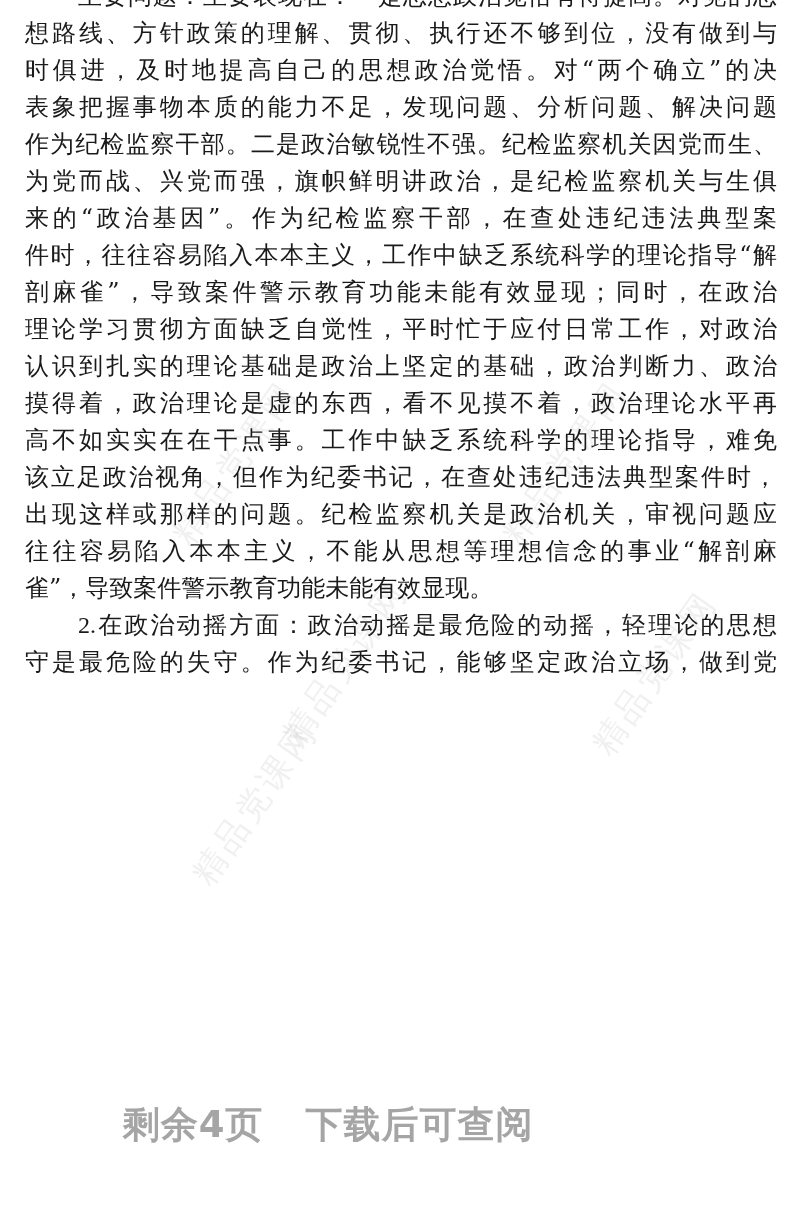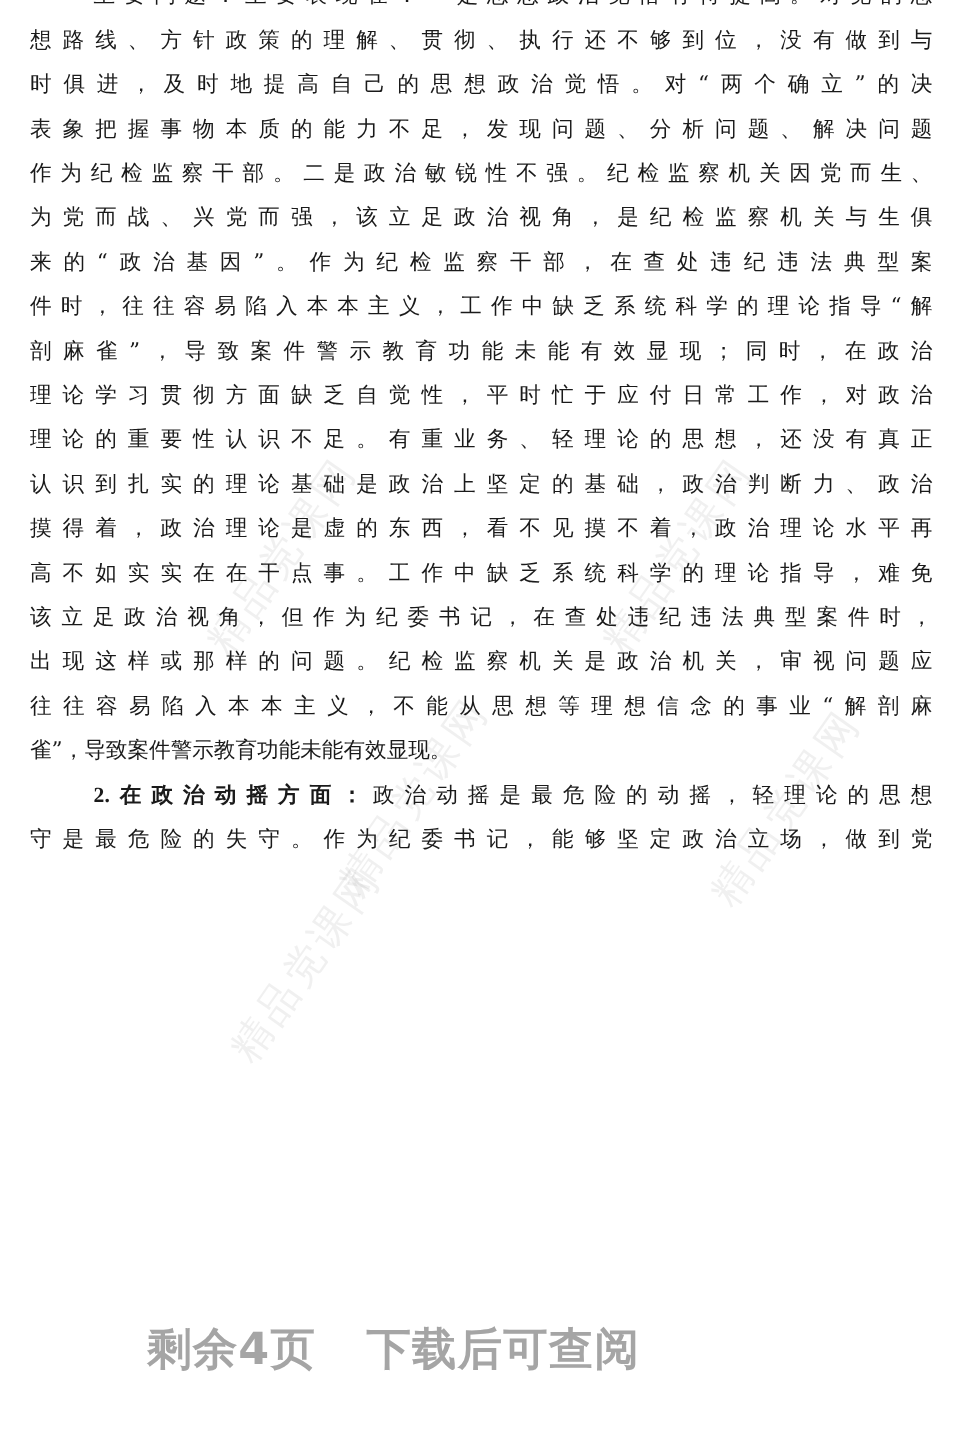--- a/index.html
+++ b/index.html
@@ -25,35 +25,35 @@
     }
     .body-text {
       position: absolute;
       left: 25px;
       top: -22px;
       width: 752px;
     }
     .line {
       height: 37px;
       line-height: 37px;
-      font-size: 18px;
+      font-size: 24px;
       white-space: nowrap;
       text-align: justify;
       text-align-last: justify;
       letter-spacing: 0;
       overflow: visible;
     }
     .line.last {
       text-align-last: left;
     }
     .line.indent {
       padding-left: 53px;
     }
     .bold-lead {
-      font-weight: bold;
+      font-weight: normal;
       font-family: "Liberation Serif", "DejaVu Serif", serif;
     }
     .watermark {
       position: absolute;
       color: rgba(160, 160, 160, 0.16);
       font-size: 34px;
       font-family: "DejaVu Sans", sans-serif;
       transform: rotate(-55deg);
       white-space: nowrap;
       pointer-events: none;
@@ -88,26 +88,25 @@
   <div class="watermark" style="left:160px; top:780px;">精品党课网</div>
 
   <div class="body-text">
     <div class="line indent">主要问题：主要表现在：一是思想政治觉悟有待提高。对党的思</div>
 
     <div>
       <div class="line">想路线、方针政策的理解、贯彻、执行还不够到位，没有做到与</div>
       <div class="line">时俱进，及时地提高自己的思想政治觉悟。对“两个确立”的决</div>
       <div class="line">表象把握事物本质的能力不足，发现问题、分析问题、解决问题</div>
       <div class="line">作为纪检监察干部。二是政治敏锐性不强。纪检监察机关因党而生、</div>
-      <div class="line">为党而战、兴党而强，该立足政治视角，是纪检监察机关与生俱</div>
+      <div class="line">为党而战、兴党而强，旗帜鲜明讲政治，是纪检监察机关与生俱</div>
       <div class="line">来的“政治基因”。作为纪检监察干部，在查处违纪违法典型案</div>
       <div class="line">件时，往往容易陷入本本主义，工作中缺乏系统科学的理论指导“解</div>
       <div class="line">剖麻雀”，导致案件警示教育功能未能有效显现；同时，在政治</div>
       <div class="line">理论学习贯彻方面缺乏自觉性，平时忙于应付日常工作，对政治</div>
-      <div class="line">理论的重要性认识不足。有重业务、轻理论的思想，还没有真正</div>
       <div class="line">认识到扎实的理论基础是政治上坚定的基础，政治判断力、政治</div>
       <div class="line">摸得着，政治理论是虚的东西，看不见摸不着，政治理论水平再</div>
       <div class="line">高不如实实在在干点事。工作中缺乏系统科学的理论指导，难免</div>
       <div class="line">该立足政治视角，但作为纪委书记，在查处违纪违法典型案件时，</div>
       <div class="line">出现这样或那样的问题。纪检监察机关是政治机关，审视问题应</div>
       <div class="line">往往容易陷入本本主义，不能从思想等理想信念的事业“解剖麻</div>
       <div class="line last">雀”，导致案件警示教育功能未能有效显现。</div>
     </div>
 
     <div>

